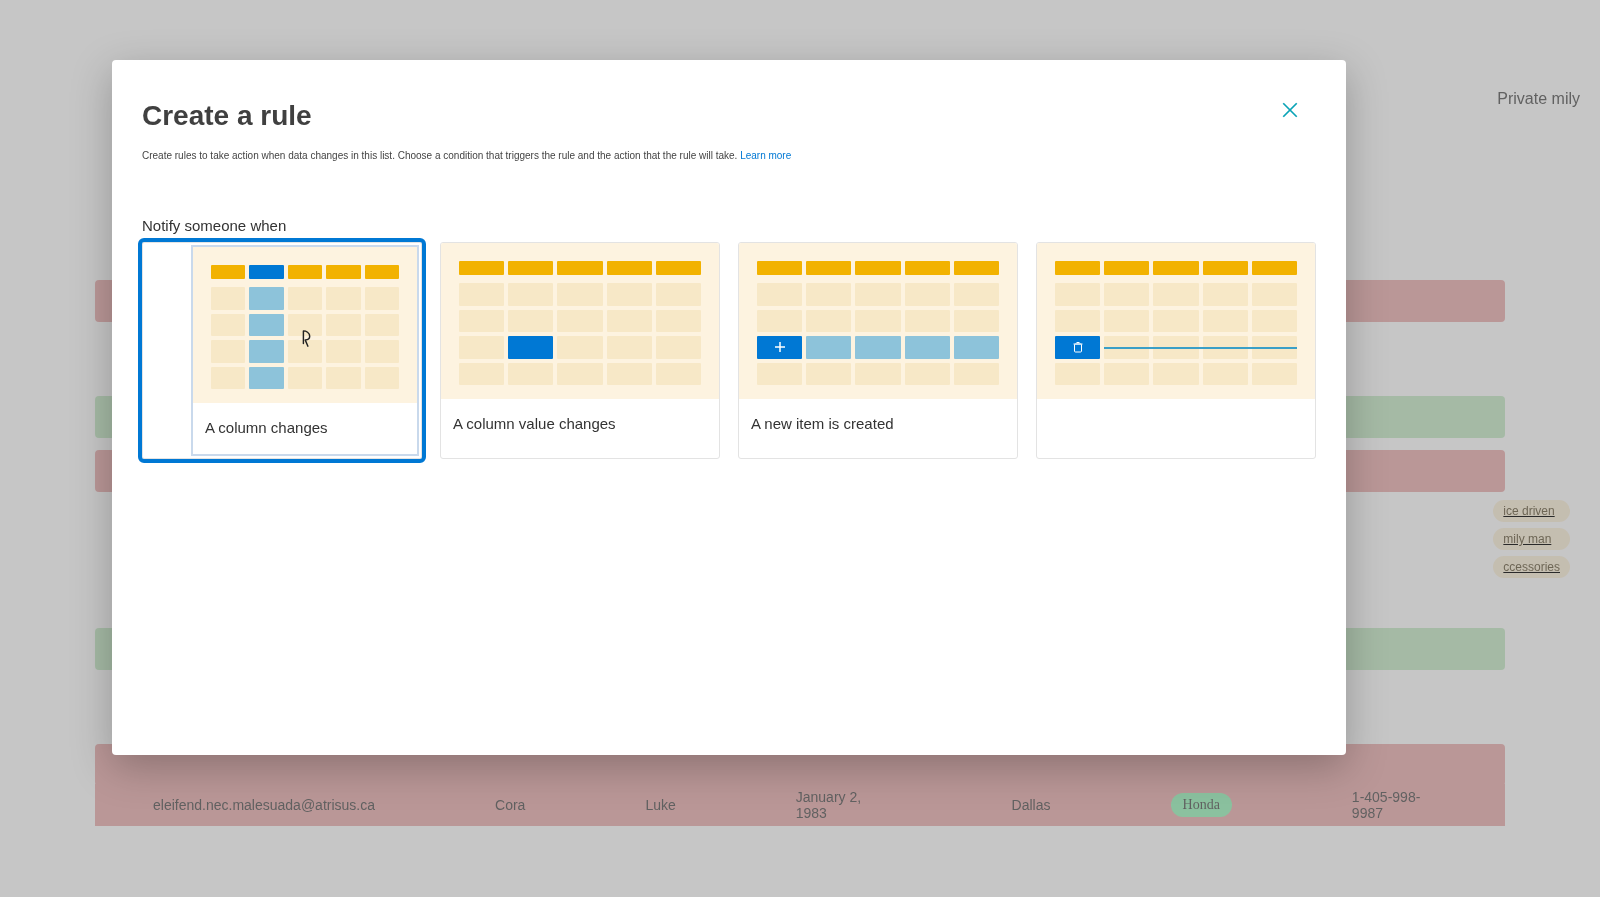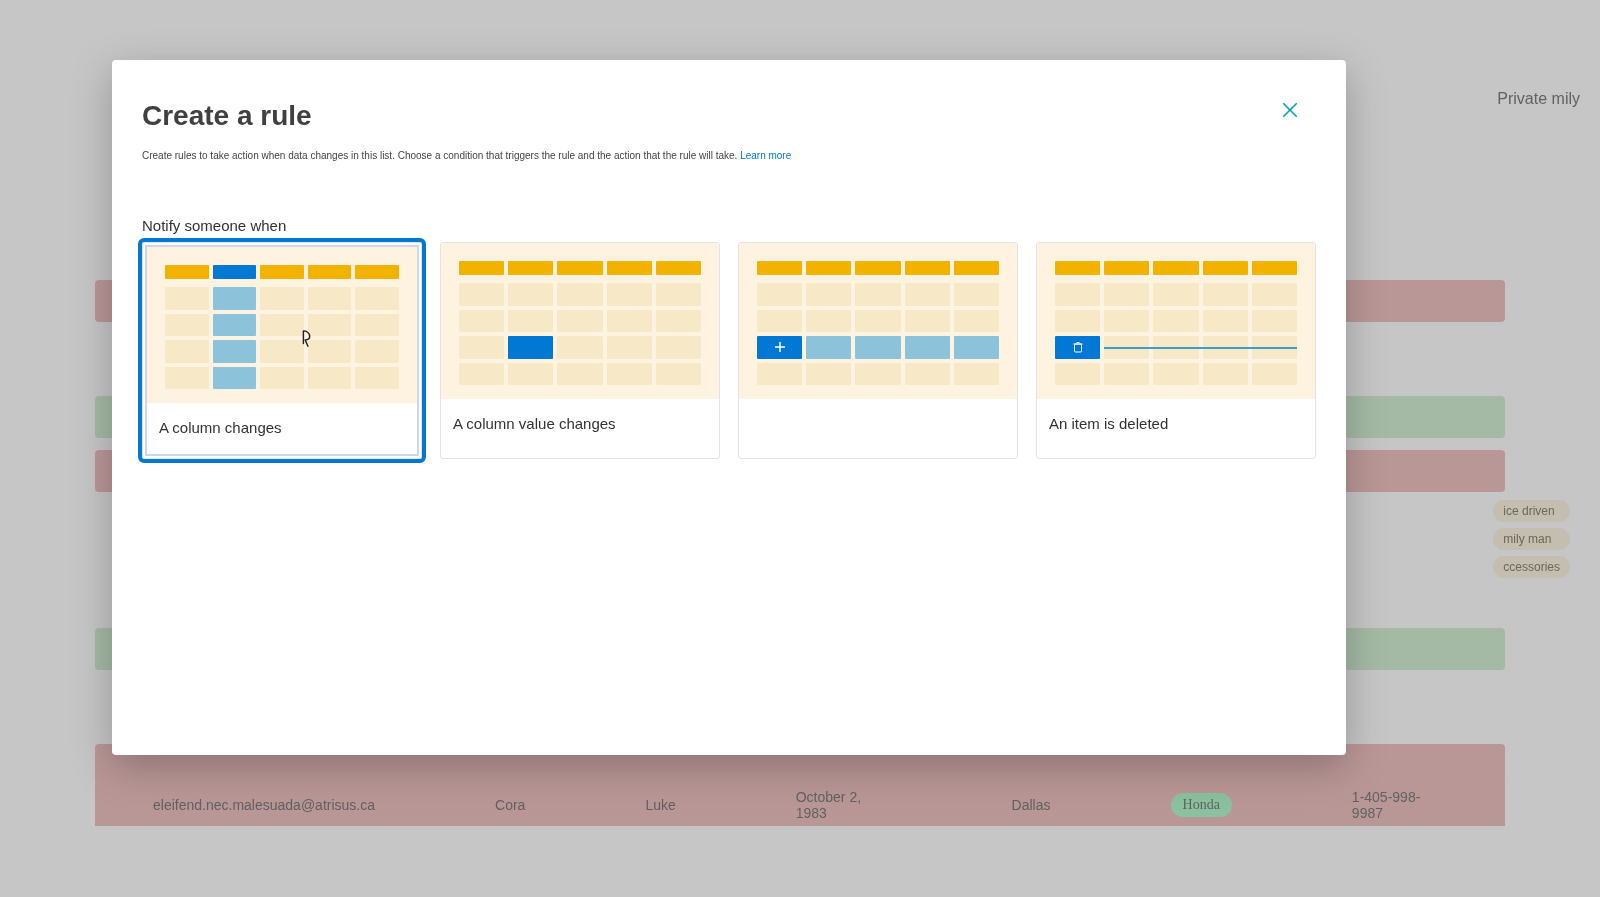--- a/index.html
+++ b/index.html
@@ -52,20 +52,21 @@
   .bg-row.green { background: #b7dfb7; }
   .bg-row.blank { background: transparent; height: 50px; }
 
   .bg-tags {
     position: absolute;
     right: 30px;
     top: 500px;
     display: flex;
     flex-direction: column;
     gap: 6px;
+    text-decoration: underline;
   }
   .bg-tag {
     font-size: 12px;
     padding: 4px 10px;
     border-radius: 12px;
     background: #f0e3c8;
     color: #6a5c3c;
     white-space: nowrap;
   }
 
@@ -146,20 +147,21 @@
     border-radius: 3px;
     overflow: hidden;
     cursor: pointer;
     background: #fff;
   }
 
   .card.selected {
     outline: 4px solid #0078d4;
     outline-offset: 0px;
     border-radius: 2px;
+    padding-left: 46px;
   }
 
   .card.selected .card-inner {
     border: 2px solid #c9d9ec;
     margin: 2px;
   }
 
   .card-illustration {
     height: 156px;
     background: #fdf3e0;
@@ -264,21 +266,21 @@
   <div class="bg-tags">
     <span class="bg-tag">ice driven</span>
     <span class="bg-tag">mily man</span>
     <span class="bg-tag">ccessories</span>
   </div>
 
   <div class="bg-data-row" style="top: 760px;">
     <span>eleifend.nec.malesuada@atrisus.ca</span>
     <span>Cora</span>
     <span>Luke</span>
-    <span>October 2, 1983</span>
+    <span>January 2, 1983</span>
     <span>Dallas</span>
     <span style="background:#86efac;padding:4px 12px;border-radius:14px;font-family:Liberation Serif, serif;">Honda</span>
     <span>1-405-998-9987</span>
   </div>
 
   <div class="bg-overlay"></div>
 </div>
 
 <div class="modal">
   <div class="close-btn">
@@ -424,20 +426,21 @@
           </div>
           <div class="grid-body-row">
               <div class="grid-cell"></div>
               <div class="grid-cell"></div>
               <div class="grid-cell"></div>
               <div class="grid-cell"></div>
               <div class="grid-cell"></div>
             </div>
         </div>
       </div>
+      <div class="card-label">A new item is created</div>
     </div>
 
     <div class="card">
       <div class="card-illustration">
         <div class="fake-grid">
           <div class="grid-head">
             <div class="grid-head-cell"></div>
               <div class="grid-head-cell"></div>
               <div class="grid-head-cell"></div>
               <div class="grid-head-cell"></div>
@@ -480,21 +483,20 @@
           </div>
           <div class="grid-body-row">
               <div class="grid-cell"></div>
               <div class="grid-cell"></div>
               <div class="grid-cell"></div>
               <div class="grid-cell"></div>
               <div class="grid-cell"></div>
             </div>
         </div>
       </div>
-      <div class="card-label">An item is deleted</div>
     </div>
 
   </div>
 </div>
 
 <svg class="cursor" viewBox="0 0 20 24">
   <path d="M6 3 L6 17 M6 3 C 9 3 13 5 13 9 C13 12 10 13 8 13 M8 13 L11 20" stroke="#222" stroke-width="1.6" fill="none" stroke-linecap="round" stroke-linejoin="round"></path>
 </svg>
 
 </body></html>

